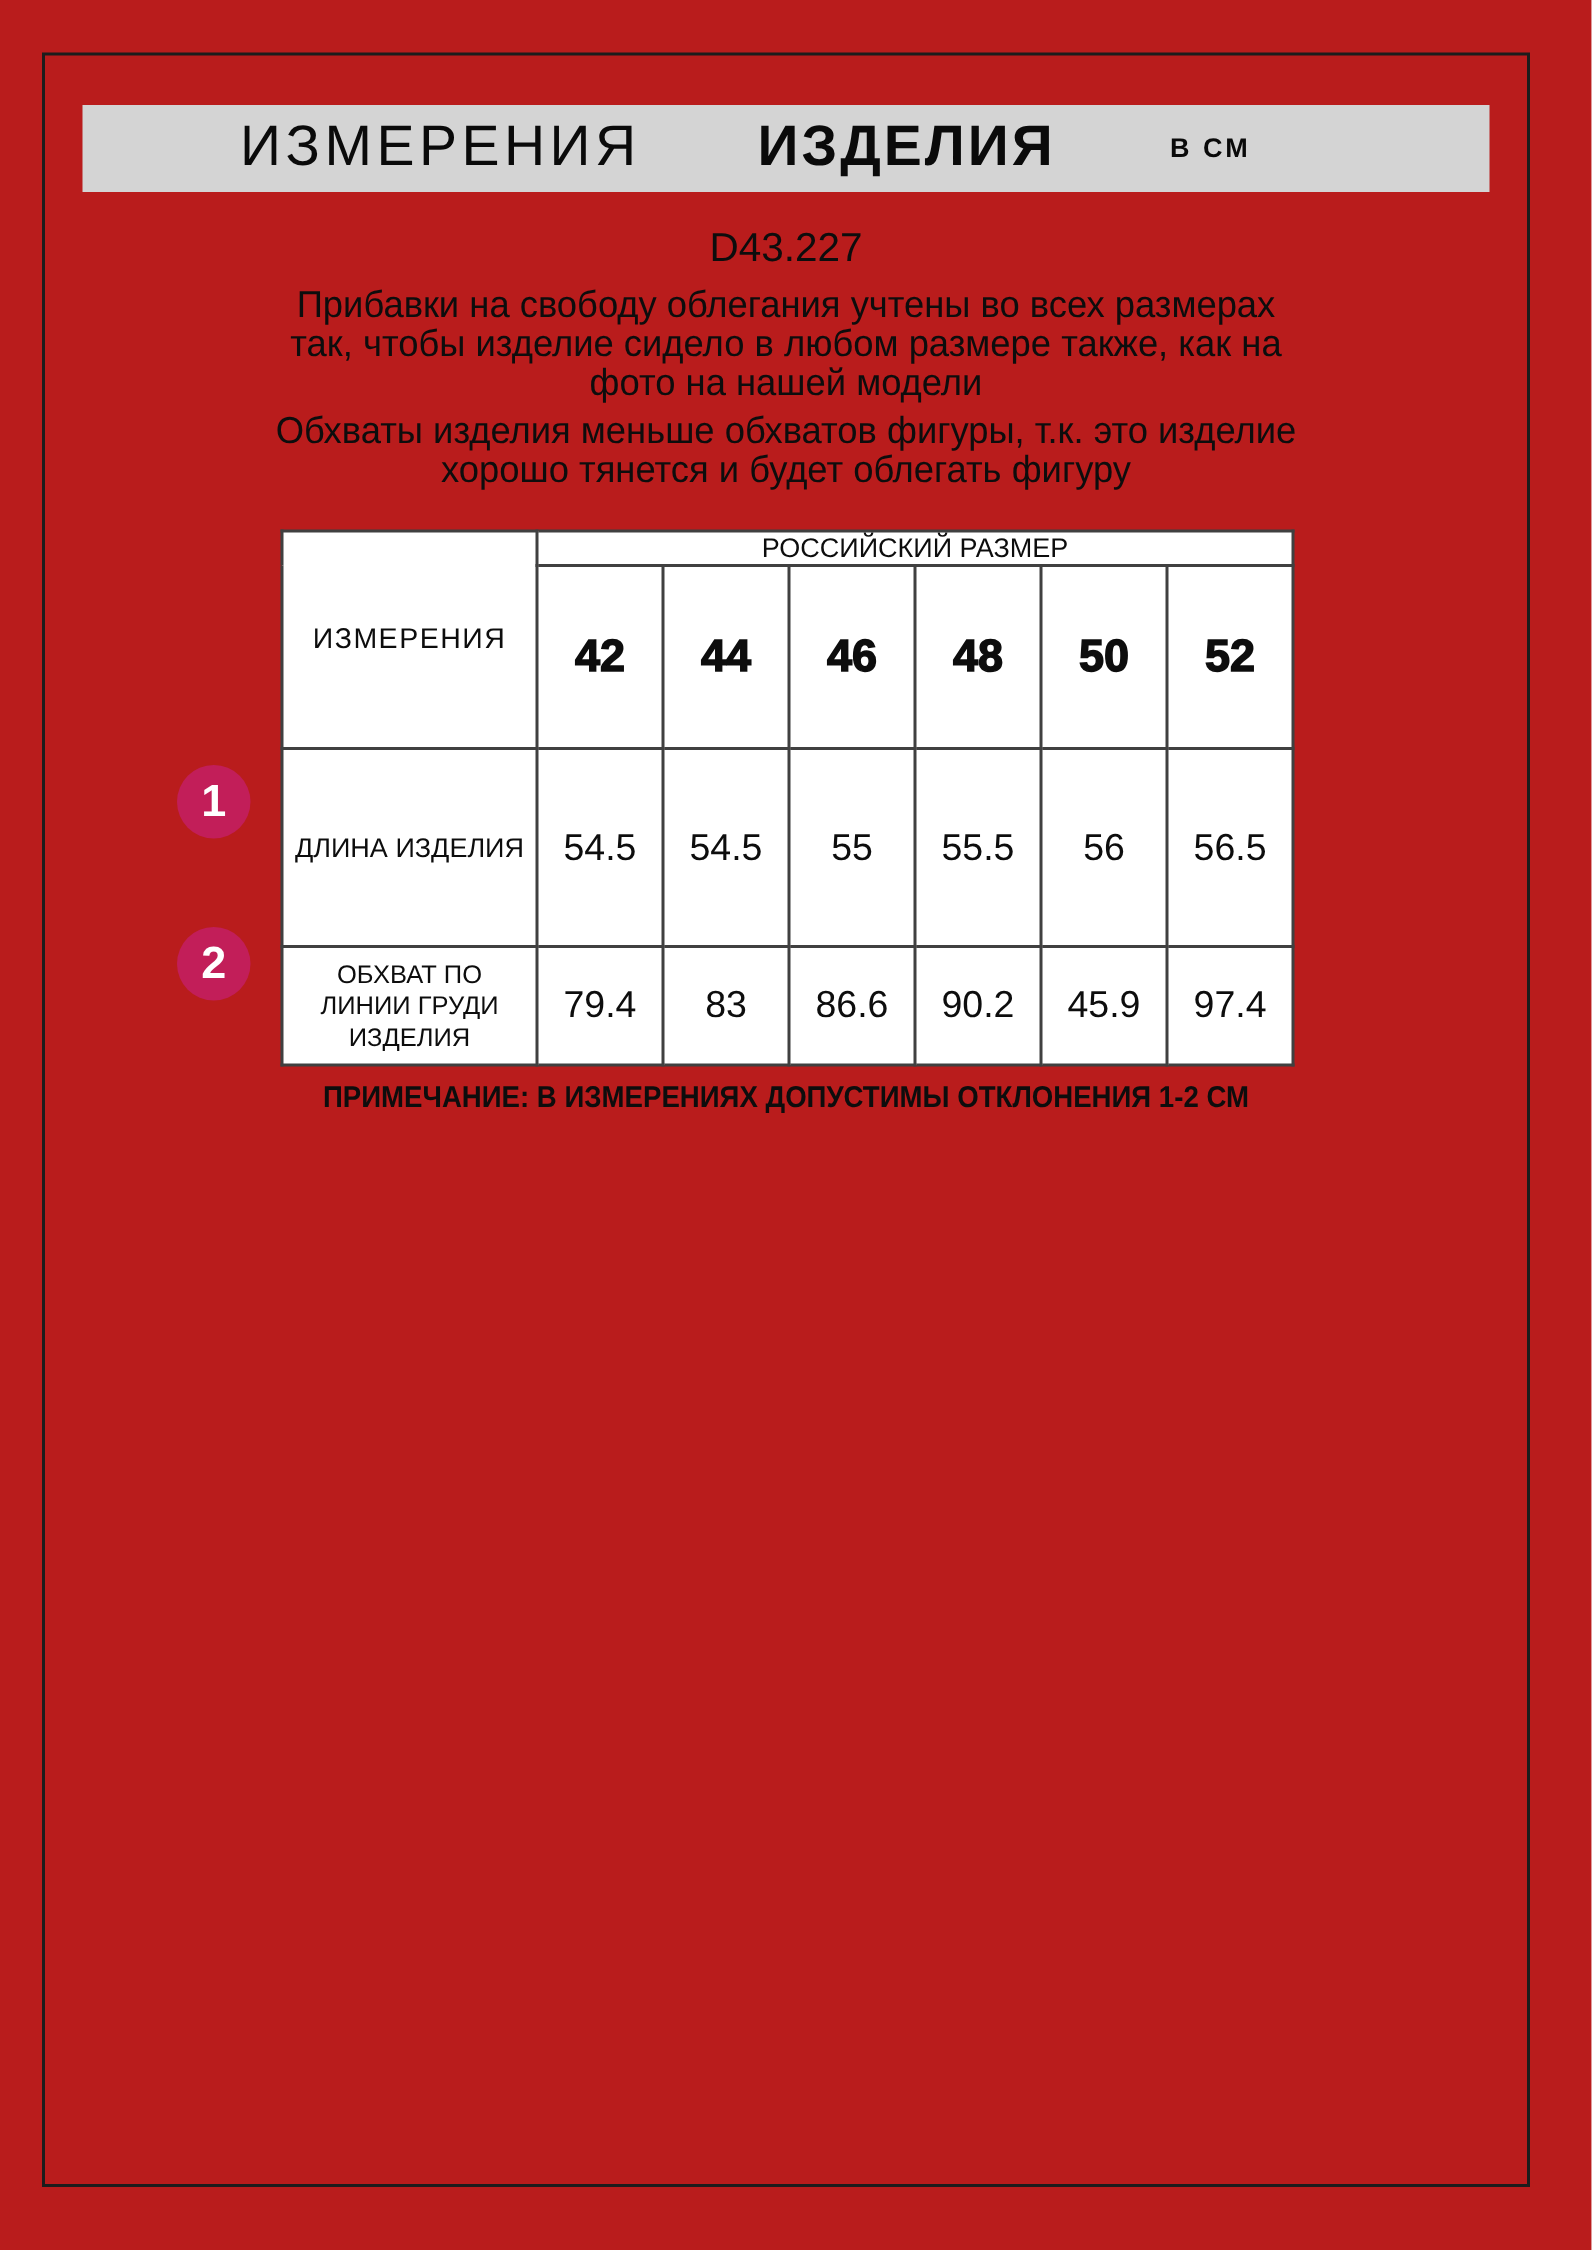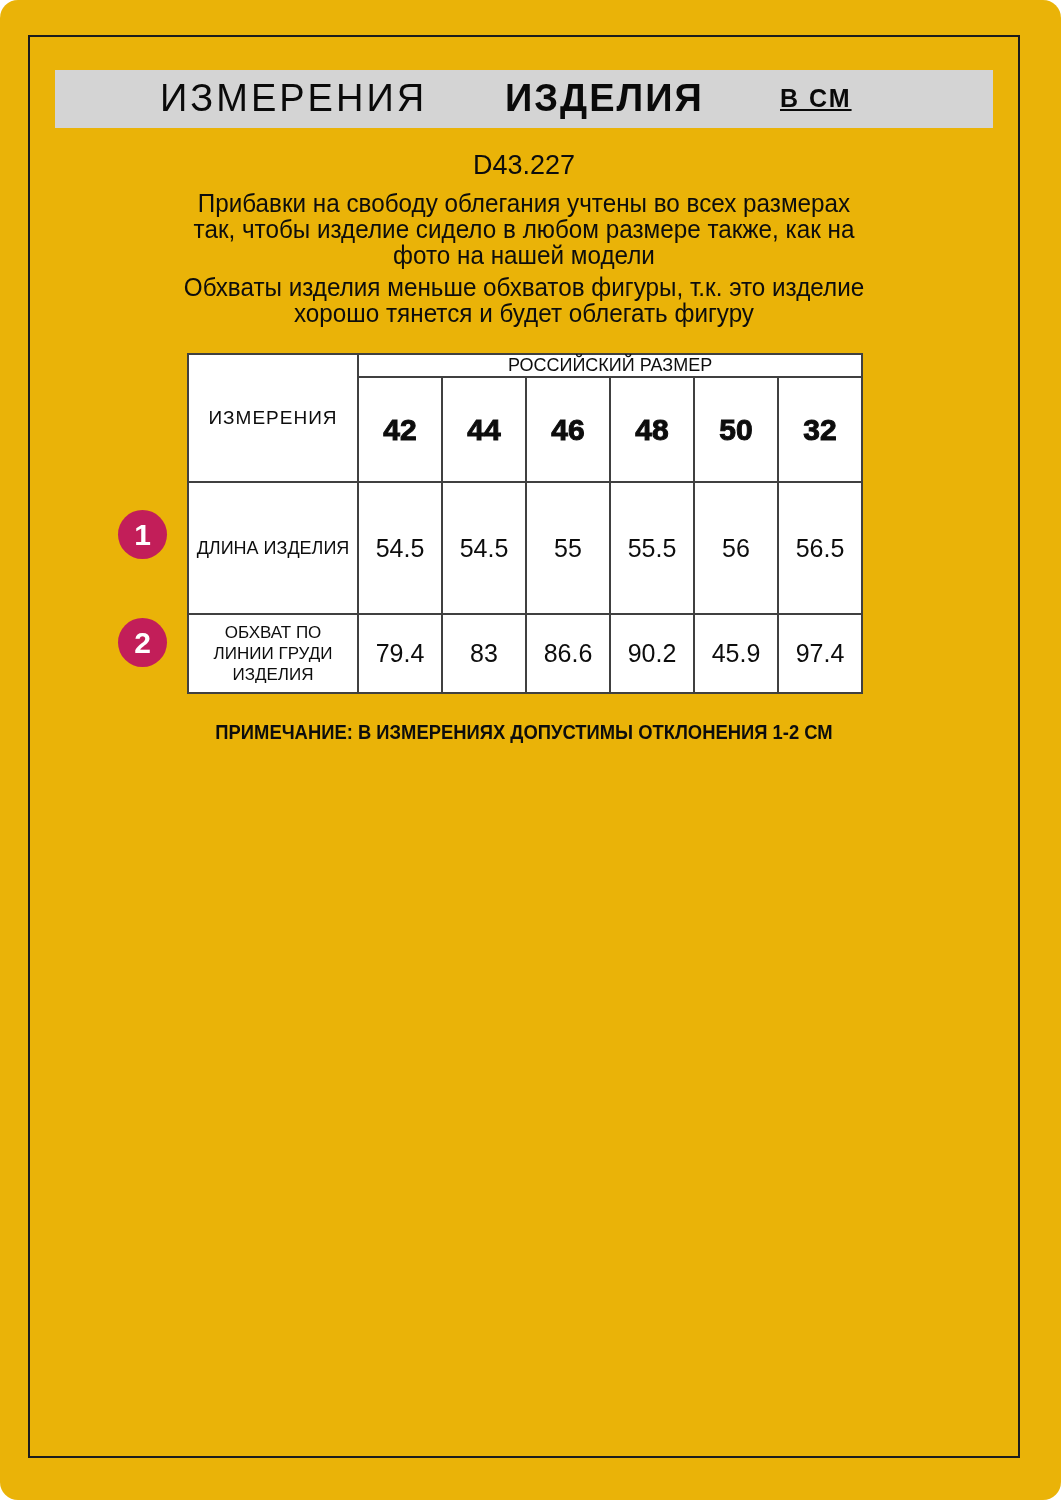--- a/index.html
+++ b/index.html
@@ -3,23 +3,22 @@
 <meta charset="utf-8">
 <style>
   * { margin: 0; padding: 0; box-sizing: border-box; }
   html, body { background: #ffffff; }
   body { font-family: "Liberation Sans", sans-serif; color: #0d0d0d; }
 
   .page {
     position: relative;
     width: 1061px;
     height: 1500px;
-    background: #eab308;
+    background: #b91c1c;
     overflow: hidden;
-    border-radius: 18px;
   }
 
   .frame {
     position: absolute;
     left: 28px; top: 35px;
     width: 992px; height: 1423px;
     border: 2px solid #1c1c1c;
   }
 
   
@@ -32,21 +31,21 @@
   .title-band .t {
     position: absolute;
     top: 50%;
     transform: translateY(-52%);
     line-height: 1;
     white-space: nowrap;
     color: #0a0a0a;
   }
   .t-measure { left: 105px; font-size: 38px; font-weight: 400; letter-spacing: 3px; }
   .t-product { left: 450px; font-size: 38px; font-weight: 700; letter-spacing: 2px; }
-  .t-unit    { left: 725px; font-size: 25px; font-weight: 700; letter-spacing: 2px; text-decoration: underline; }
+  .t-unit    { left: 725px; font-size: 18px; font-weight: 700; letter-spacing: 2px; }
 
   .centered-block {
     position: absolute;
     left: 28px;
     width: 992px;
     text-align: center;
   }
 
   .product-code { top: 150px; font-size: 27px; }
 
@@ -90,21 +89,21 @@
     border: 2px solid #404040;
     text-align: center;
     vertical-align: middle;
     background: #ffffff;
     padding: 0;
   }
   .col-label { width: 170px; }
   .col-size  { width: 84px; }
 
   tr.group-row    { height: 22px; }
-  tr.sizes-row    { height: 105px; }
+  tr.sizes-row    { height: 122px; }
   tr.data-row-1   { height: 132px; }
   tr.data-row-2   { height: 79px; }
 
   td.corner-cell { font-size: 19px; letter-spacing: 1px; }
   td.group-cell  { font-size: 18px; }
   td.size-cell   { font-size: 30px; font-weight: 700; -webkit-text-stroke: 1px #0d0d0d; }
   td.rowlabel-1  { font-size: 18px; }
   td.rowlabel-2  { font-size: 17px; line-height: 21px; white-space: pre-line; }
   td.value-cell  { font-size: 25px; }
 
@@ -155,21 +154,21 @@
       <tr class="group-row">
         <td class="corner-cell" rowspan="2">ИЗМЕРЕНИЯ</td>
         <td class="group-cell" colspan="6">РОССИЙСКИЙ РАЗМЕР</td>
       </tr>
       <tr class="sizes-row">
         <td class="size-cell">42</td>
         <td class="size-cell">44</td>
         <td class="size-cell">46</td>
         <td class="size-cell">48</td>
         <td class="size-cell">50</td>
-        <td class="size-cell">32</td>
+        <td class="size-cell">52</td>
       </tr>
       <tr class="data-row-1">
         <td class="rowlabel-1">ДЛИНА ИЗДЕЛИЯ</td>
         <td class="value-cell">54.5</td>
         <td class="value-cell">54.5</td>
         <td class="value-cell">55</td>
         <td class="value-cell">55.5</td>
         <td class="value-cell">56</td>
         <td class="value-cell">56.5</td>
       </tr>

